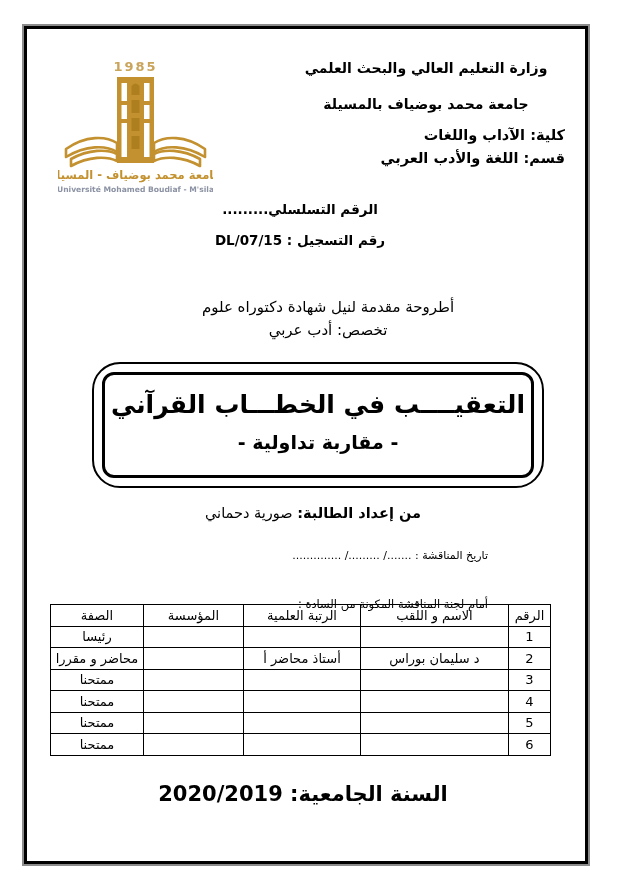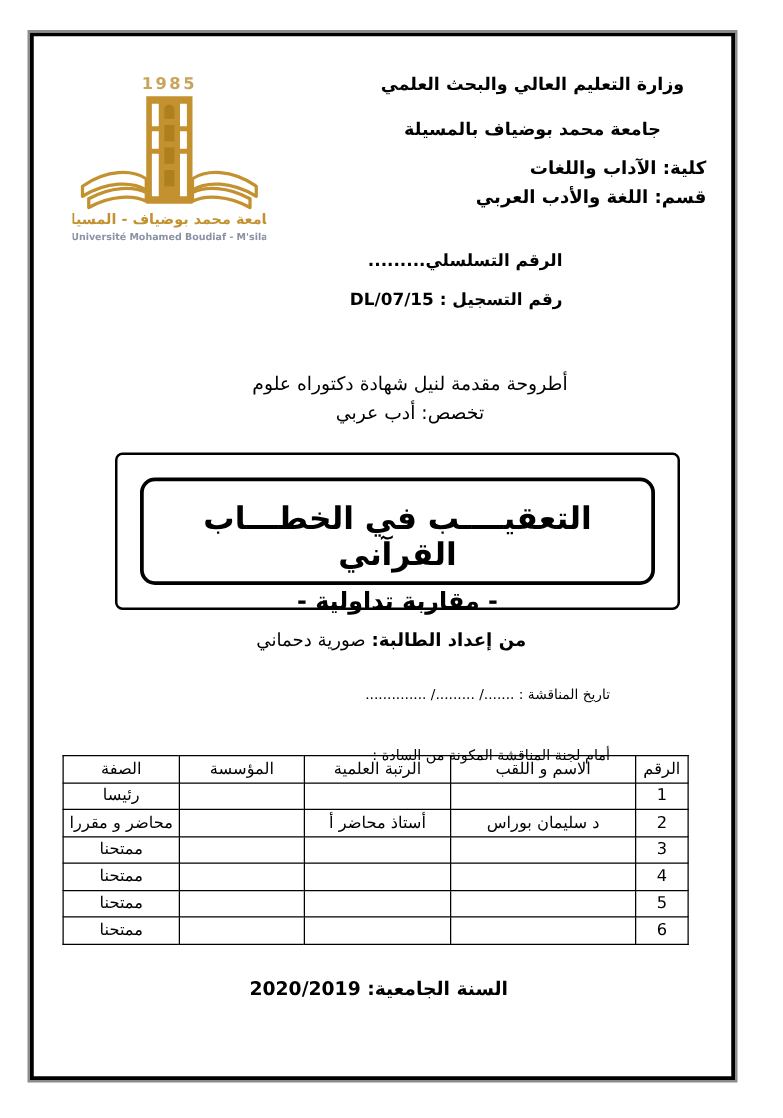--- a/index.html
+++ b/index.html
@@ -18,31 +18,31 @@
   }
   .faculty-block{
     position:absolute;right:61px;top:124px;width:260px;
     text-align:right;font-size:14.5px;font-weight:bold;line-height:23px;direction:rtl;
   }
   
   .logo{position:absolute;left:58px;top:53px;width:155px;height:144px;}
   
   .registration-block{
     position:absolute;right:176px;top:194px;width:300px;
-    text-align:right;font-size:13.5px;font-weight:bold;line-height:31px;direction:rtl;
+    text-align:center;font-size:13.5px;font-weight:bold;line-height:31px;direction:rtl;
   }
   
   .thesis-block{
     position:absolute;left:30px;top:296px;width:596px;
     text-align:center;font-size:15px;font-weight:normal;line-height:23px;direction:rtl;
   }
   
   .title-box-outer{
     position:absolute;left:92px;top:362px;width:452px;height:126px;
-    border:2px solid #000;border-radius:6px;padding:18px;box-sizing:border-box;
+    border:2px solid #000;border-radius:28px;padding:8px;box-sizing:border-box;
   }
   .title-box-inner{
     width:100%;height:100%;border:3px solid #000;border-radius:12px;
     box-sizing:border-box;text-align:center;direction:rtl;
   }
   .thesis-title{font-size:25px;font-weight:bold;margin-top:15px;}
   .thesis-subtitle{font-size:19px;font-weight:bold;margin-top:12px;}
   
   .author-line{
     position:absolute;left:0;top:505px;width:626px;
@@ -64,21 +64,21 @@
     border-collapse:collapse;table-layout:fixed;direction:rtl;
     font-size:13px;
   }
   .committee-table td,.committee-table th{
     border:1px solid #000;height:20.5px;text-align:center;vertical-align:middle;
     font-weight:normal;padding:0 2px;overflow:hidden;white-space:nowrap;
   }
   
   .footer-line{
     position:absolute;left:0;top:782px;width:606px;
-    text-align:center;font-size:15px;font-weight:bold;direction:rtl;
+    text-align:center;font-size:21px;font-weight:bold;direction:rtl;
   }
 </style>
 </head>
 <body>
 
 <div class="page-frame"></div>
 
 <svg class="logo" viewBox="0 0 155 144">
   <text x="77.5" y="18" text-anchor="middle" font-size="13" font-weight="bold" letter-spacing="2" fill="#c9a45b">1985</text>
 

